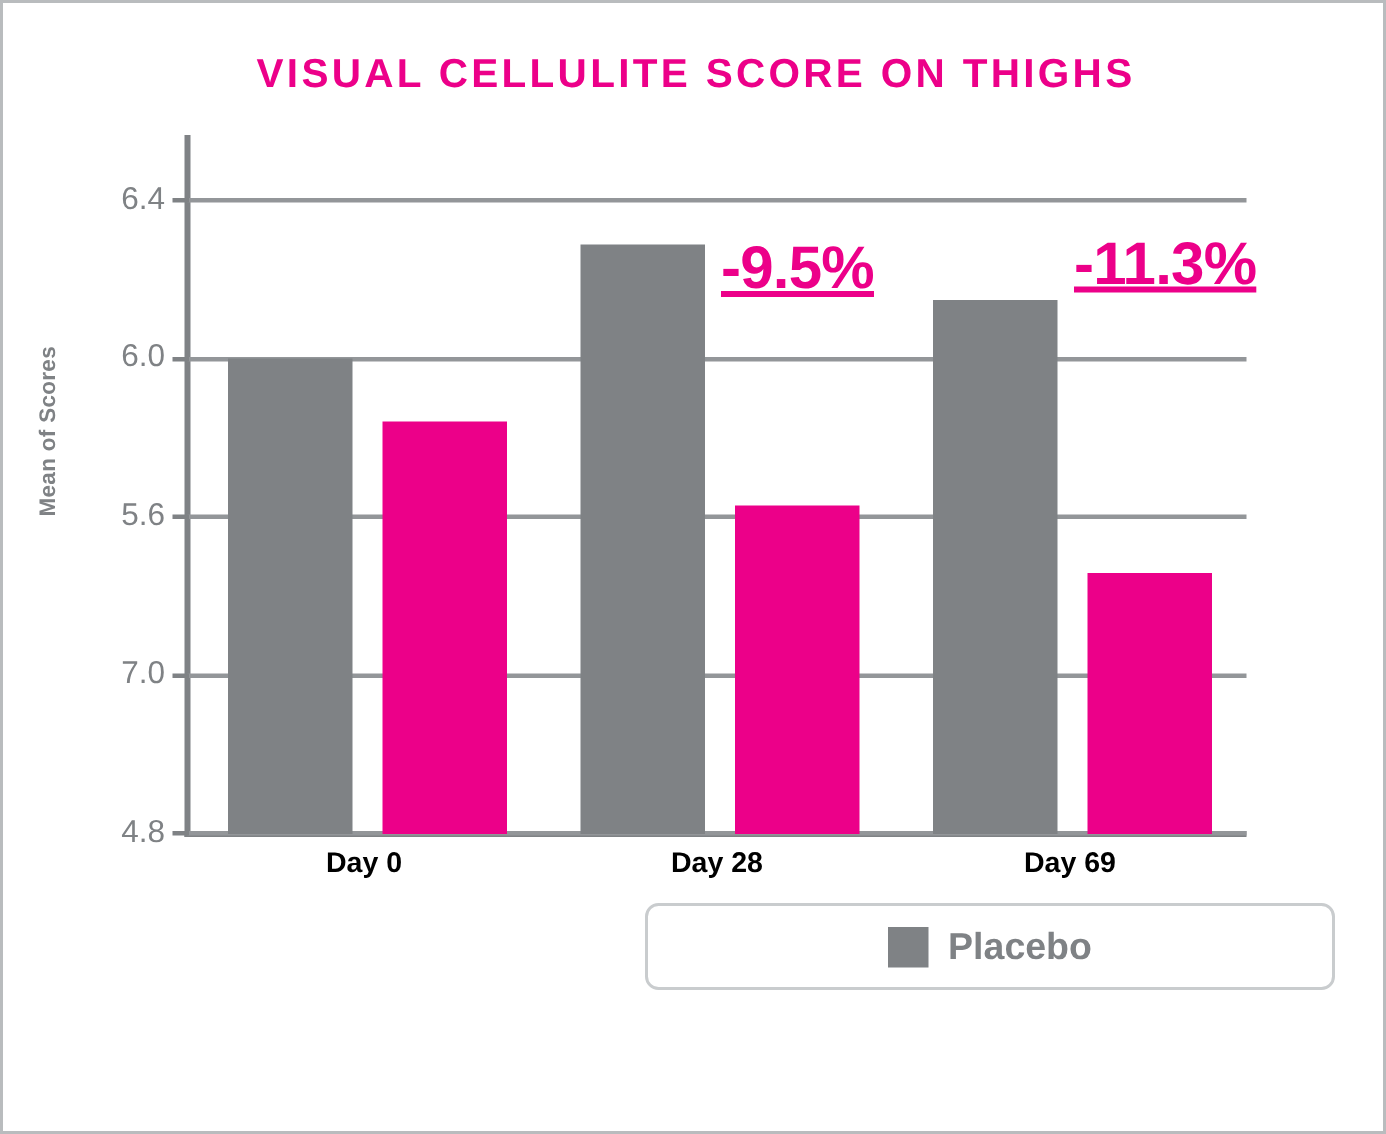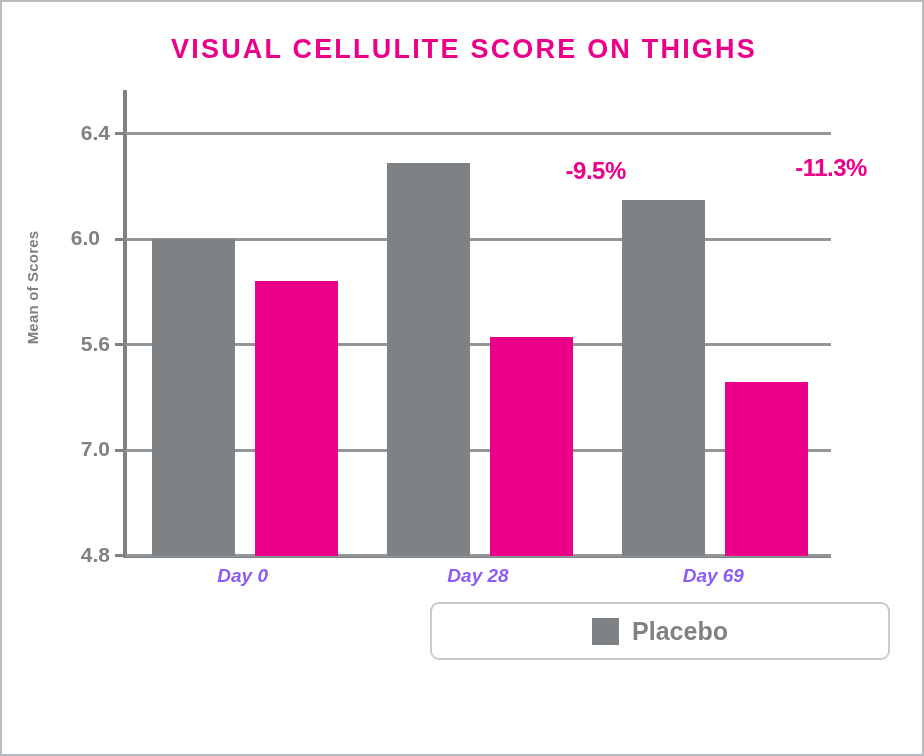--- a/index.html
+++ b/index.html
@@ -72,21 +72,21 @@
     width: 11px;
     height: 3px;
     background: #7f8285;
   }
   .ytick-label {
     position: absolute;
     right: 0;
     width: 60px;
     text-align: right;
     font-size: 21px;
-    font-weight: bold;
+    font-weight: normal;
     color: #7f8285;
     font-family: "Liberation Sans", sans-serif;
   }
   .ytick-wrap {
     position: absolute;
     left: 40px;
     width: 68px;
     height: 0;
   }
 
@@ -114,34 +114,33 @@
   .bar.placebo { background: #7f8285; }
   .bar.product { background: #ec0089; }
 
   
   .cat-label {
     position: absolute;
     top: 563px;
     text-align: center;
     font-size: 19px;
     font-weight: bold;
-    color: #8b5cf6;
-    font-family: "Liberation Sans", sans-serif;
-    font-style: italic;
+    color: #000000;
+    font-family: "Liberation Sans", sans-serif;
   }
 
   
   .annotation {
     position: absolute;
-    text-align: center;
-    font-size: 24px;
+    font-size: 40px;
     font-weight: bold;
     color: #ec0089;
     font-family: "Liberation Sans", sans-serif;
     letter-spacing: -0.5px;
+    text-decoration: underline;
   }
 
   
   .legend-box {
     position: absolute;
     left: 428px;
     top: 600px;
     width: 460px;
     height: 58px;
     box-sizing: border-box;
@@ -225,21 +224,21 @@
       <div class="ytick-wrap" style="top: 553.5px;">
         <div class="ytick-label" style="top: -13px; position: absolute; right: 0px;">4.8</div>
       </div>
       <div class="ytick-wrap" style="top: 448.05px;">
         <div class="ytick-label" style="top: -13px; position: absolute; right: 0px;">7.0</div>
       </div>
       <div class="ytick-wrap" style="top: 342.6px;">
         <div class="ytick-label" style="top: -13px; position: absolute; right: 0px;">5.6</div>
       </div>
       <div class="ytick-wrap" style="top: 237.15px;">
-        <div class="ytick-label" style="top: -13px; position: absolute; right: 10px;">6.0</div>
+        <div class="ytick-label" style="top: -13px; position: absolute; right: 0px;">6.0</div>
       </div>
       <div class="ytick-wrap" style="top: 131.7px;">
         <div class="ytick-label" style="top: -13px; position: absolute; right: 0px;">6.4</div>
       </div>
     </div>
 
   <div class="plot-frame">
     <div id="bars-layer">
         <div class="bar placebo" style="left: 26.6667px; width: 83px; top: 149.15px; height: 316.85px; bottom: auto;"></div>
         <div class="bar product" style="left: 129.667px; width: 83px; top: 191.33px; height: 274.67px; bottom: auto;"></div>

